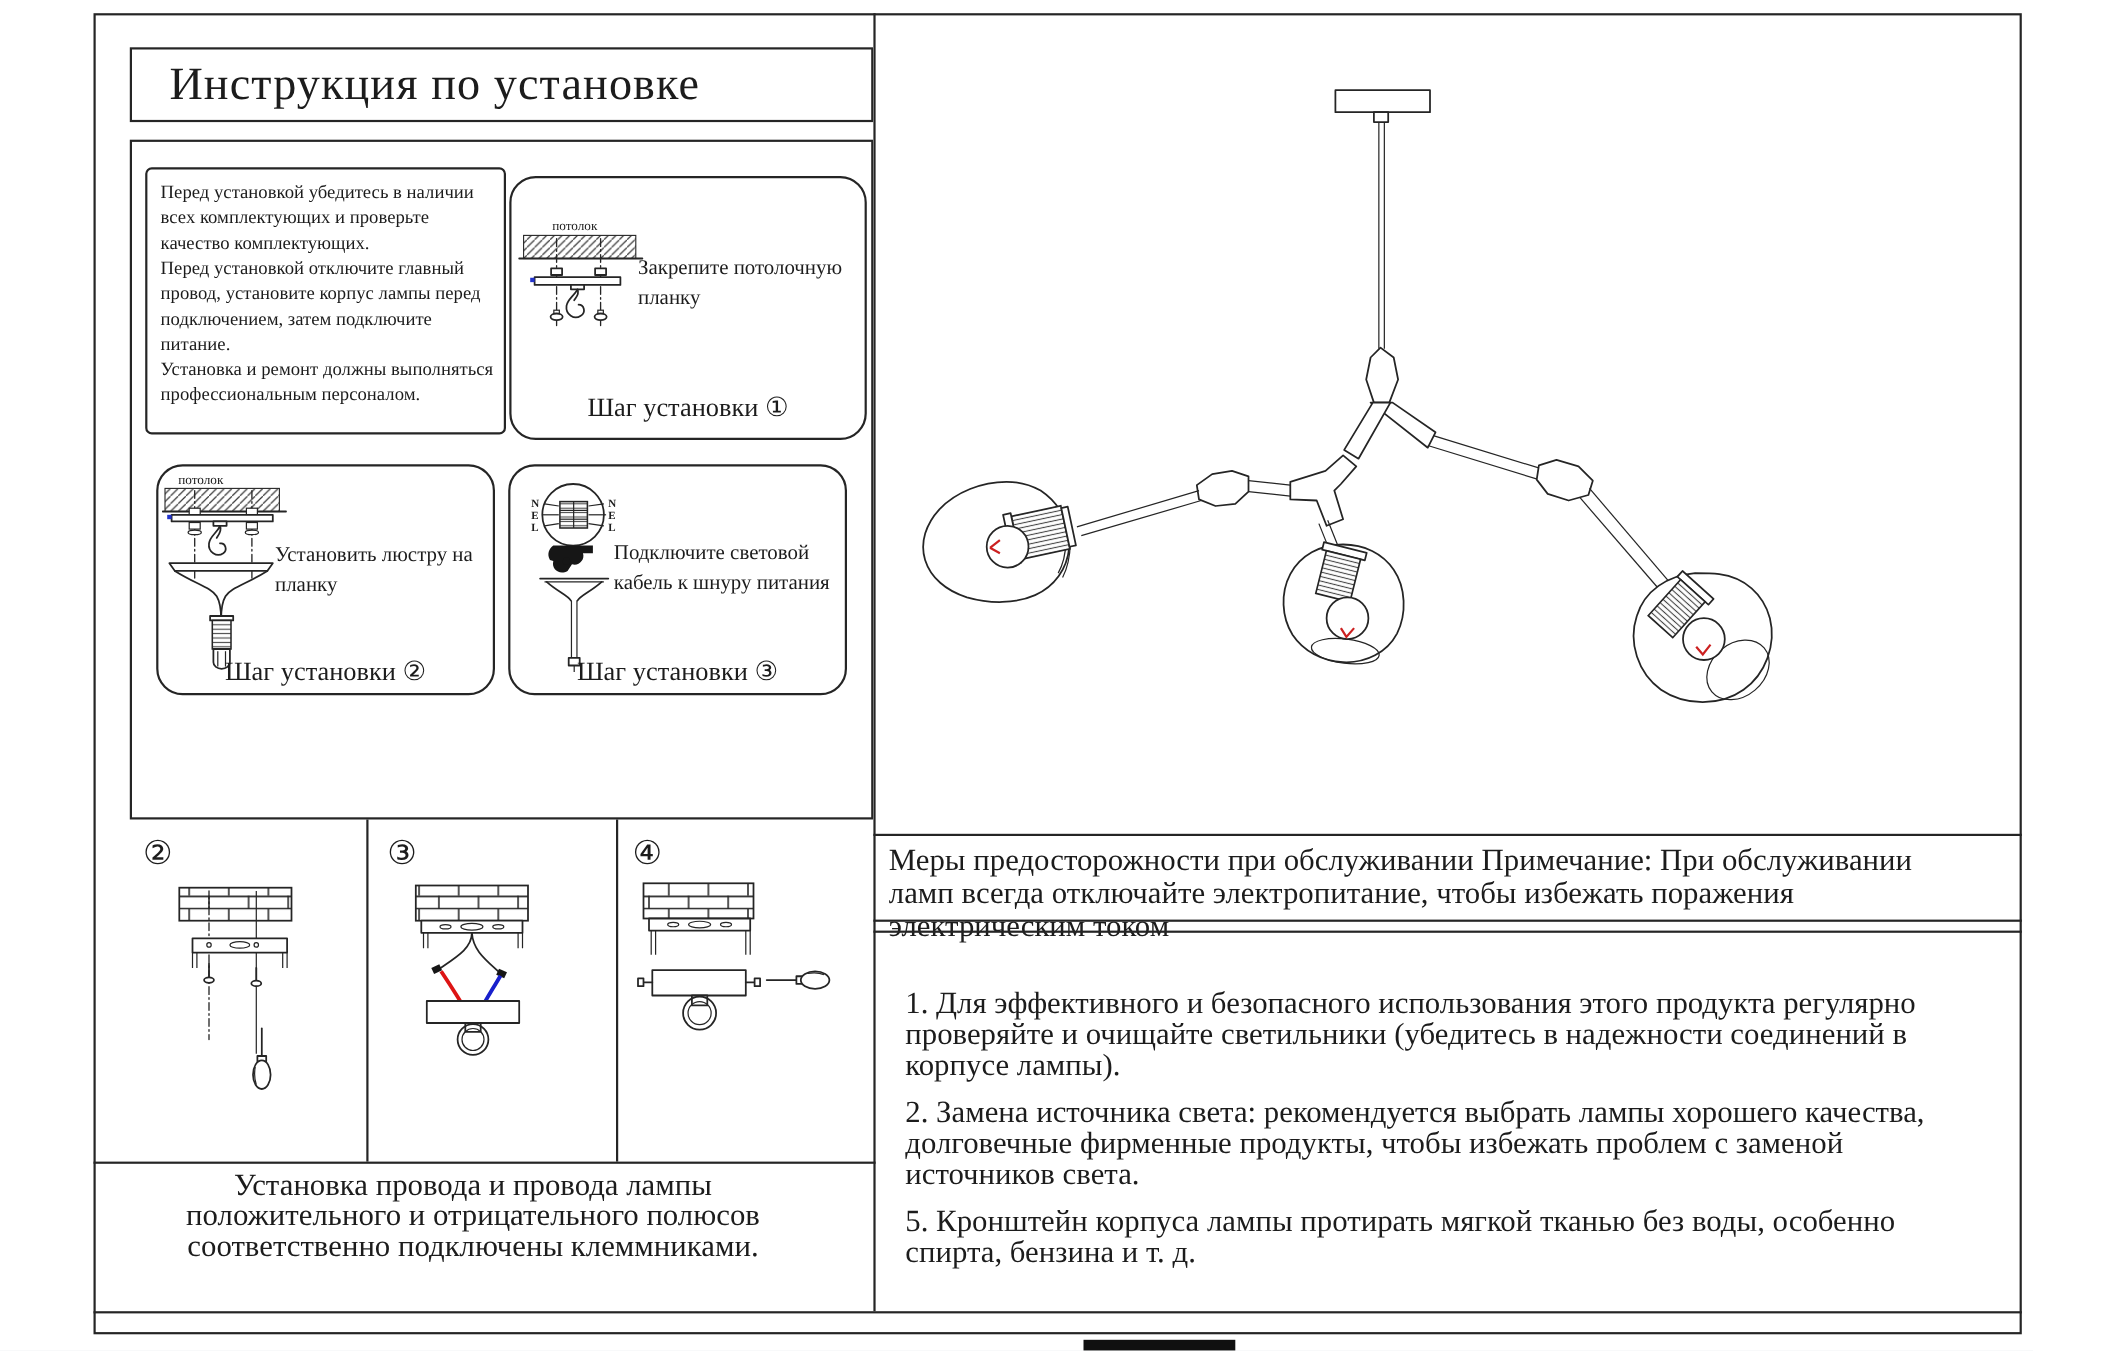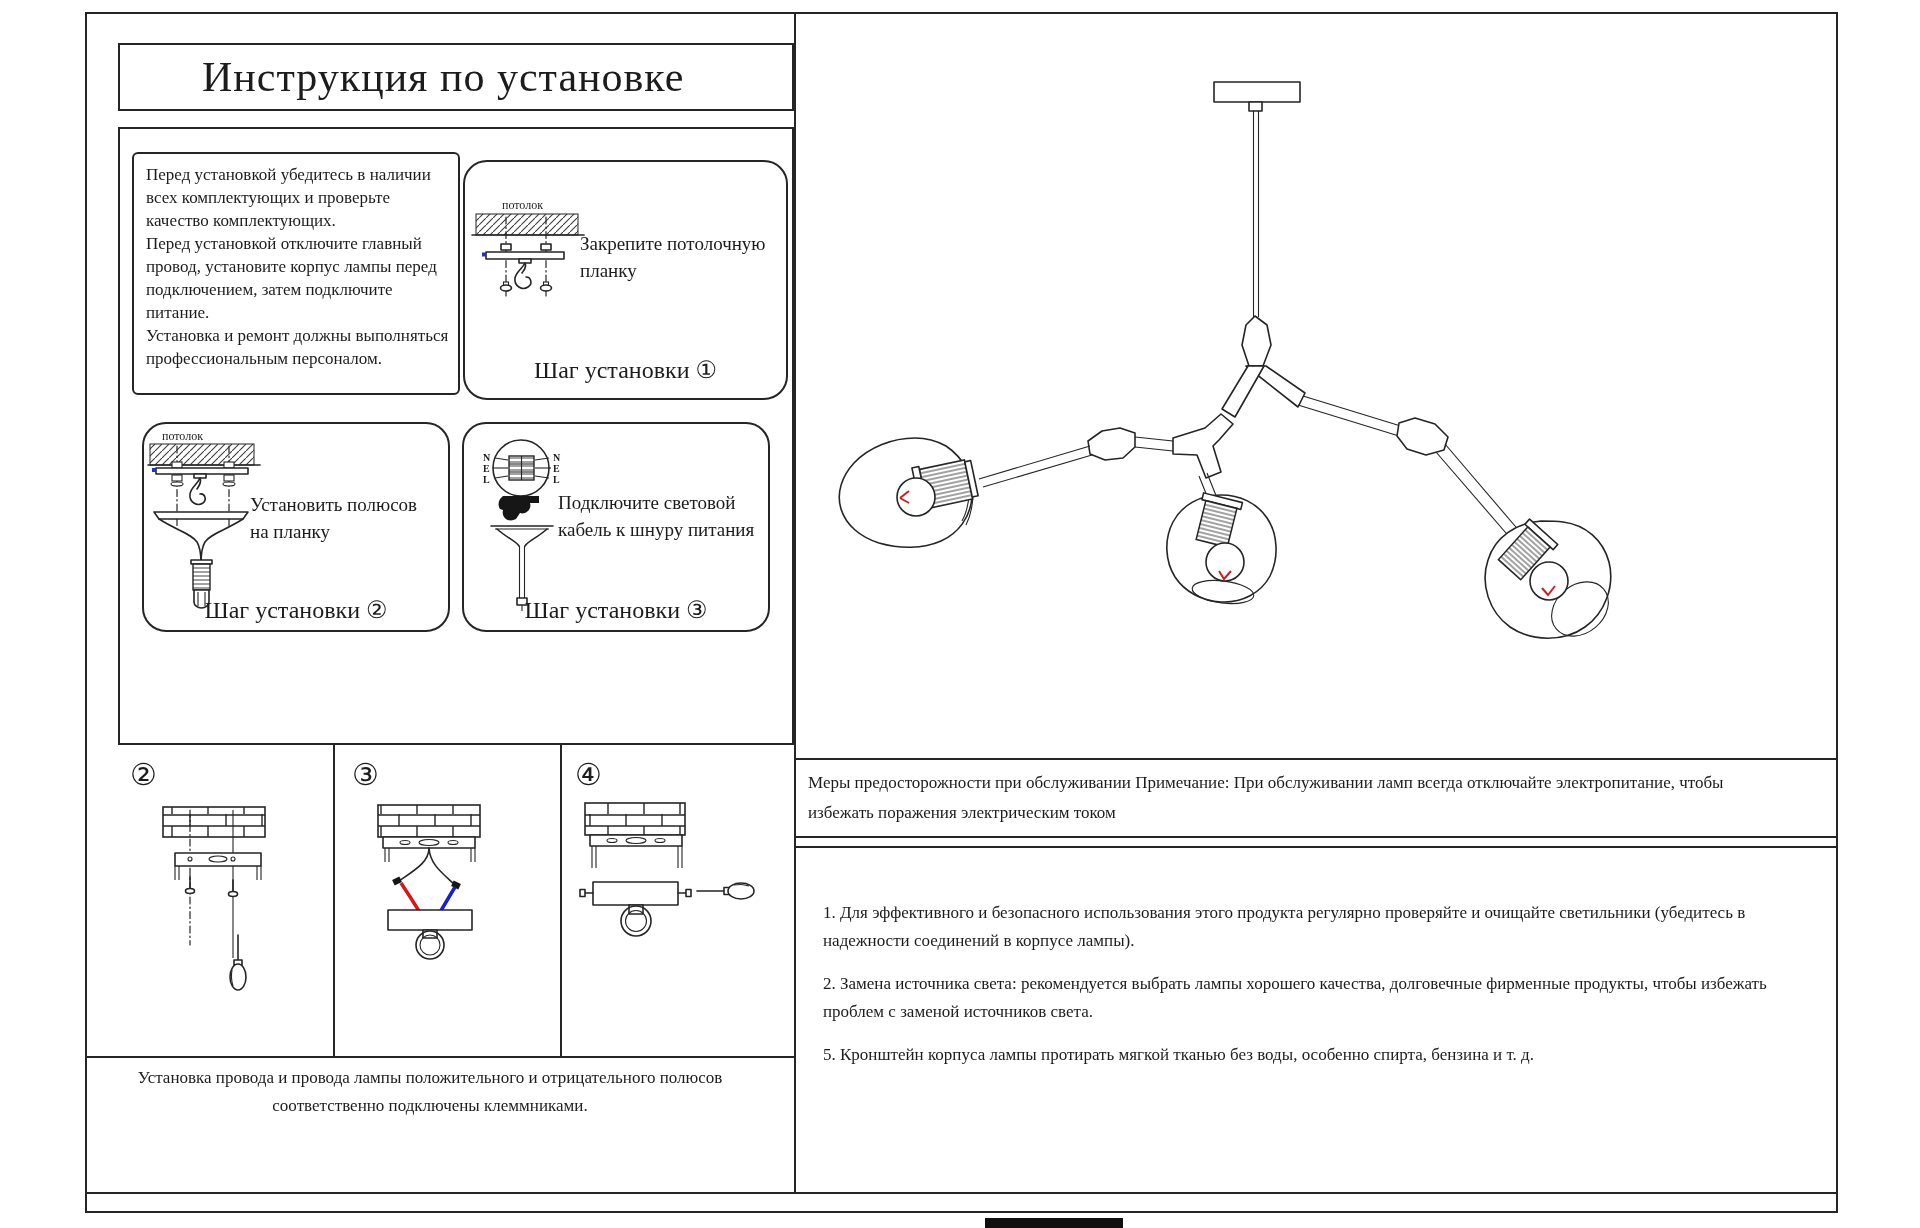--- a/index.html
+++ b/index.html
@@ -6,41 +6,41 @@
   .page{position:relative;width:1920px;height:1228px;background:#ffffff;overflow:hidden;
         font-family:"Liberation Serif","DejaVu Serif",serif;color:#1c1c1c;}
   .abs{position:absolute;}
   .box{position:absolute;border:2px solid #252525;background:#fff;box-sizing:border-box;}
   .line{position:absolute;background:#252525;}
   .title{font-size:42px;letter-spacing:1px;white-space:nowrap;}
   .warn{font-size:17px;line-height:23px;white-space:pre-line;}
   .steptext{font-size:19px;line-height:27px;margin-top:23px;}
   .caption{font-size:24px;text-align:center;}
   .panelnum{font-size:30px;}
-  .bodytext{font-size:17px;line-height:28px;}
+  .bodytext{font-size:28px;line-height:28px;}
   .notes div{margin:15px;}
   svg{position:absolute;overflow:visible;}
   .draw{stroke:#252525;stroke-width:1.6;fill:none;stroke-linecap:round;stroke-linejoin:round;}
   .thin{stroke:#252525;stroke-width:1.1;fill:none;}
   .fw{fill:#ffffff;}
   .blk{fill:#161616;stroke:none;}
   .dd{stroke-dasharray:7 3 1.5 3;stroke-width:1.2;}
   .svgtxt{font-family:"Liberation Serif","DejaVu Serif",serif;fill:#1c1c1c;stroke:none;}
 </style>
 </head>
 <body>
 
 <div class="page">
 
   <div class="box" style="left:85px;top:12px;width:1753px;height:1201px;"></div>
   <div class="line" style="left:794px;top:12px;width:2px;height:1180px;"></div>
   <div class="line" style="left:85px;top:1192px;width:1753px;height:2px;"></div>
 
   <div class="box" style="left:118px;top:43px;width:676px;height:68px;">
-    <div class="abs title" style="left:34px;top:8px;margin-left:48px;">Инструкция по установке</div>
+    <div class="abs title" style="left:34px;top:8px;">Инструкция по установке</div>
   </div>
 
   <div class="box" style="left:118px;top:127px;width:676px;height:618px;"></div>
 
   <div class="box" style="left:132px;top:152px;width:328px;height:243px;border-radius:6px;"></div>
   <div class="abs warn" style="left:146px;top:163px;width:306px;">Перед установкой убедитесь в наличии всех комплектующих и проверьте качество комплектующих.
 Перед установкой отключите главный провод, установите корпус лампы перед подключением, затем подключите питание.
 Установка и ремонт должны выполняться профессиональным персоналом.</div>
 
   <div class="box" style="left:463px;top:160px;width:325px;height:240px;border-radius:24px;"></div>
@@ -118,21 +118,21 @@
       <path d="M95,89 C76,101 62,104 57,112 C54,117 53,124 53,133" class="draw"></path>
     </g>
     <g>
       <rect x="43" y="130" width="21" height="4" class="draw fw"></rect>
       <rect x="45" y="134" width="17" height="26" fill="url(#thB)" stroke="#252525" stroke-width="1.4"></rect>
       <path d="M46,160 h15 v12 a7.5,6 0 0 1 -15,0 z" class="draw fw"></path>
       <line x1="50" y1="162" x2="50" y2="176" class="thin"></line>
         <line x1="57" y1="162" x2="57" y2="176" class="thin"></line>
     </g>
   </svg>
-  <div class="abs steptext" style="left:250px;top:468px;width:190px;">Установить полюсов на планку</div>
+  <div class="abs steptext" style="left:250px;top:468px;width:190px;">Установить люстру на планку</div>
   <div class="abs caption" style="left:142px;top:596px;width:308px;">
     <span>Шаг установки</span>
     <span>②</span>
   </div>
 
   <div class="box" style="left:462px;top:422px;width:308px;height:210px;border-radius:24px;"></div>
   <svg style="left:473px;top:436px;" width="135" height="195" viewBox="0 0 135 195">
     <defs>
       <pattern id="thC" width="5" height="4" patternUnits="userSpaceOnUse">
           <rect width="5" height="4" fill="#fff"></rect>

